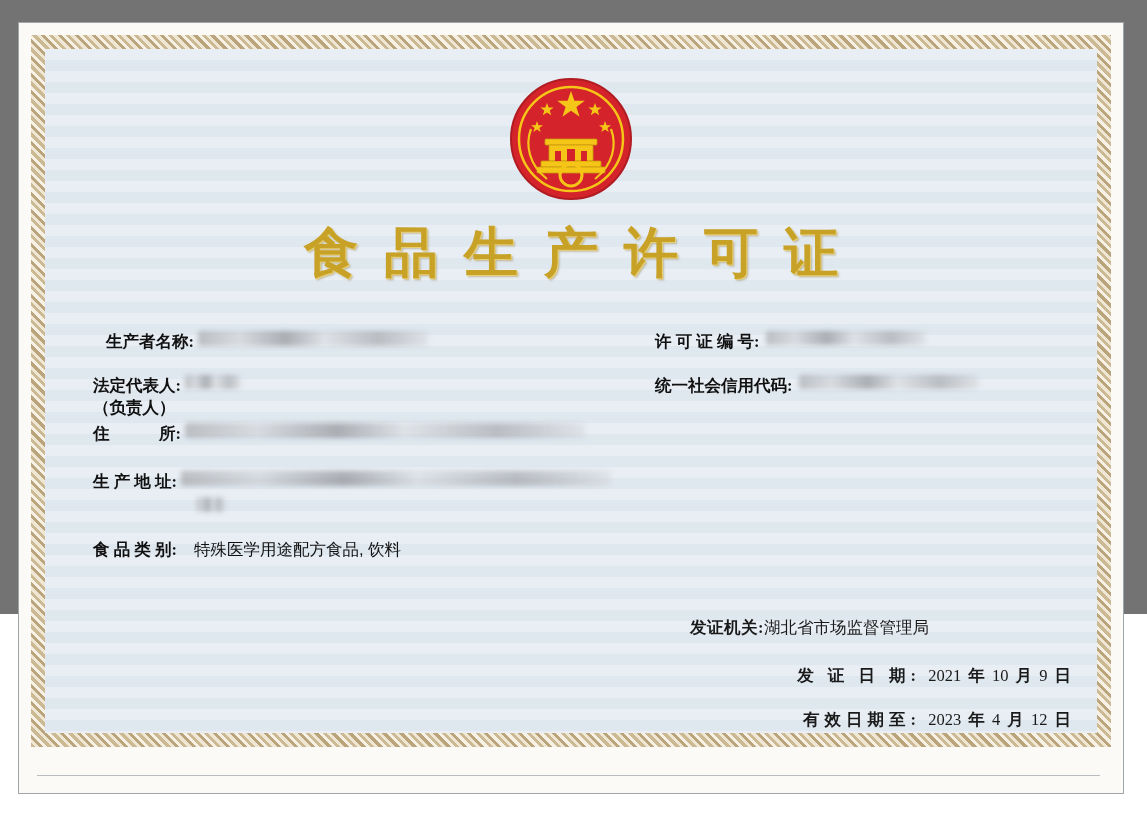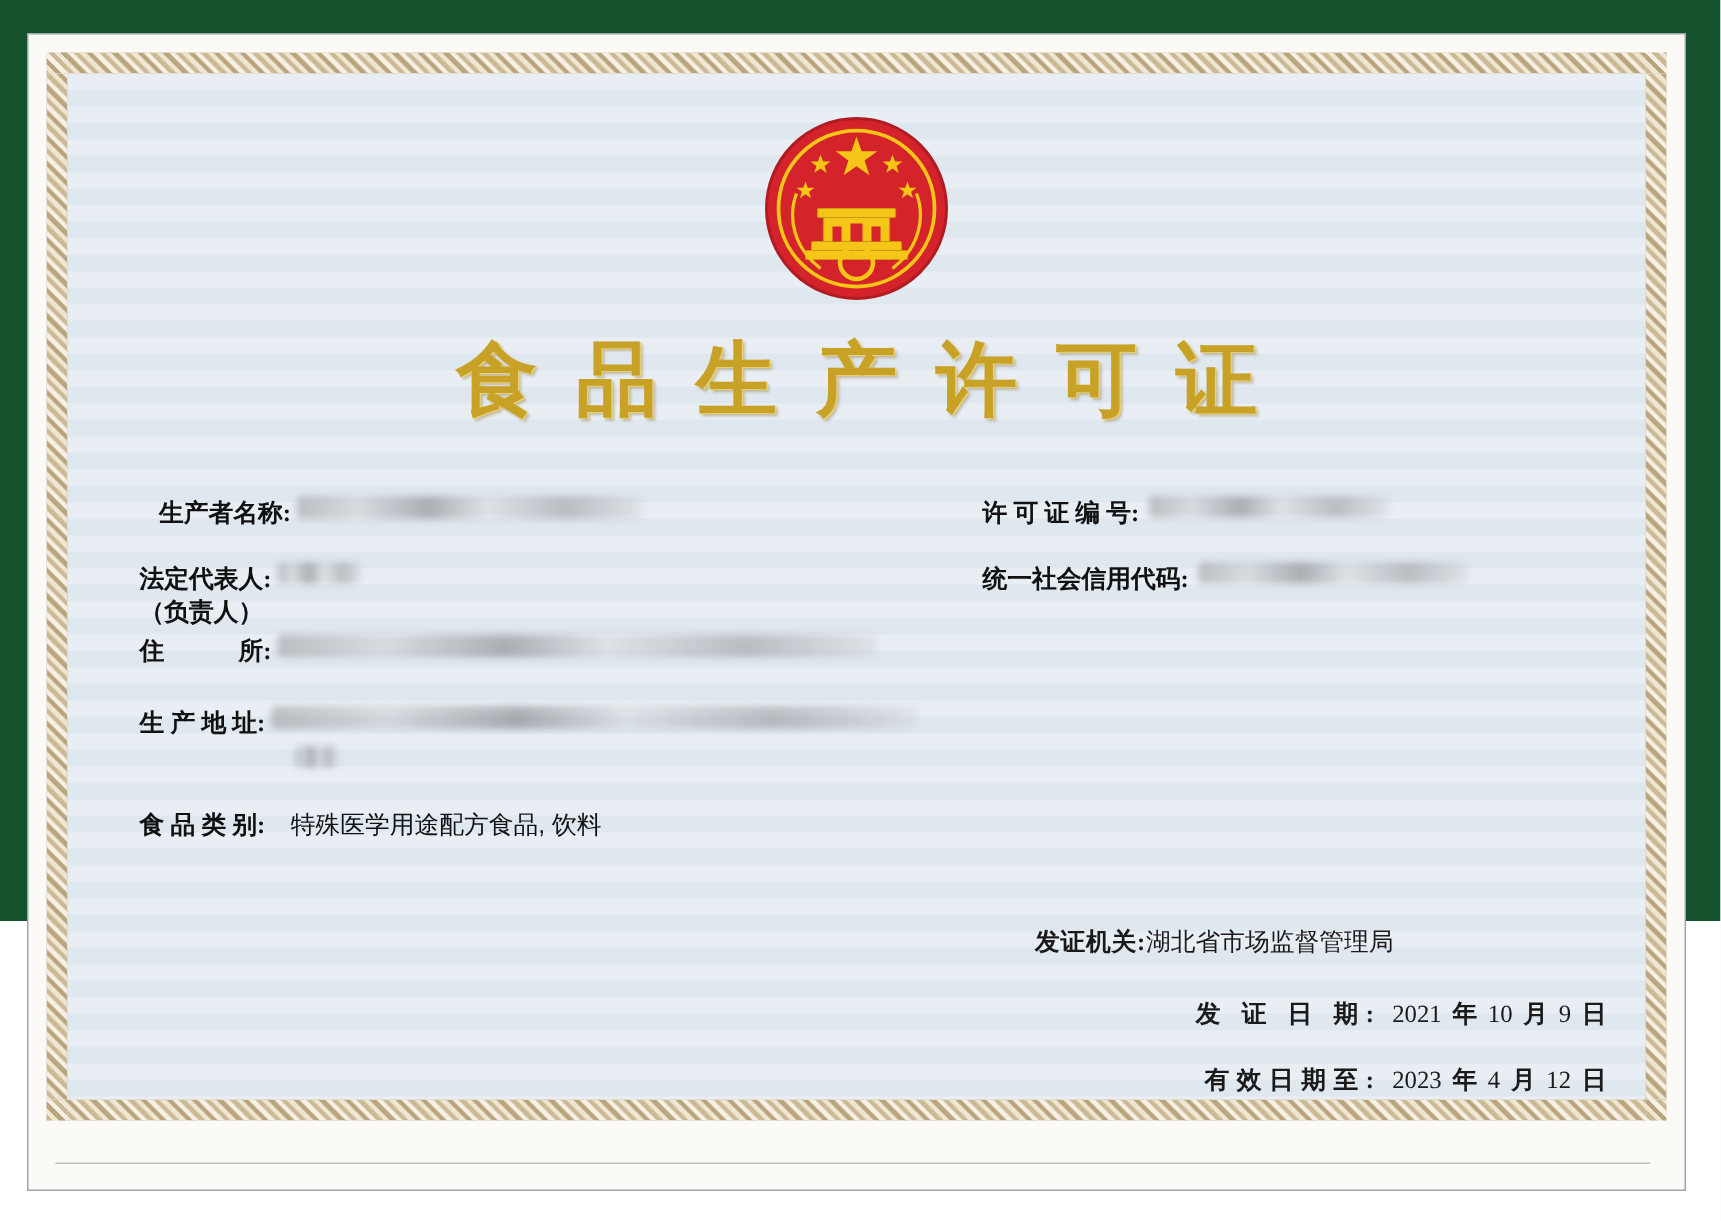--- a/index.html
+++ b/index.html
@@ -11,21 +11,21 @@
     width: 1147px;
     height: 814px;
     font-family: "Liberation Serif", "DejaVu Serif", serif;
     overflow: hidden;
   }
 
   .page {
     position: relative;
     width: 1147px;
     height: 614px;
-    background: #14532d;
+    background: #737373;
     box-sizing: border-box;
     padding-left: 48px;
   }
 
   
   .cert-outer {
     position: absolute;
     left: 18px;
     top: 22px;
     width: 1106px;

